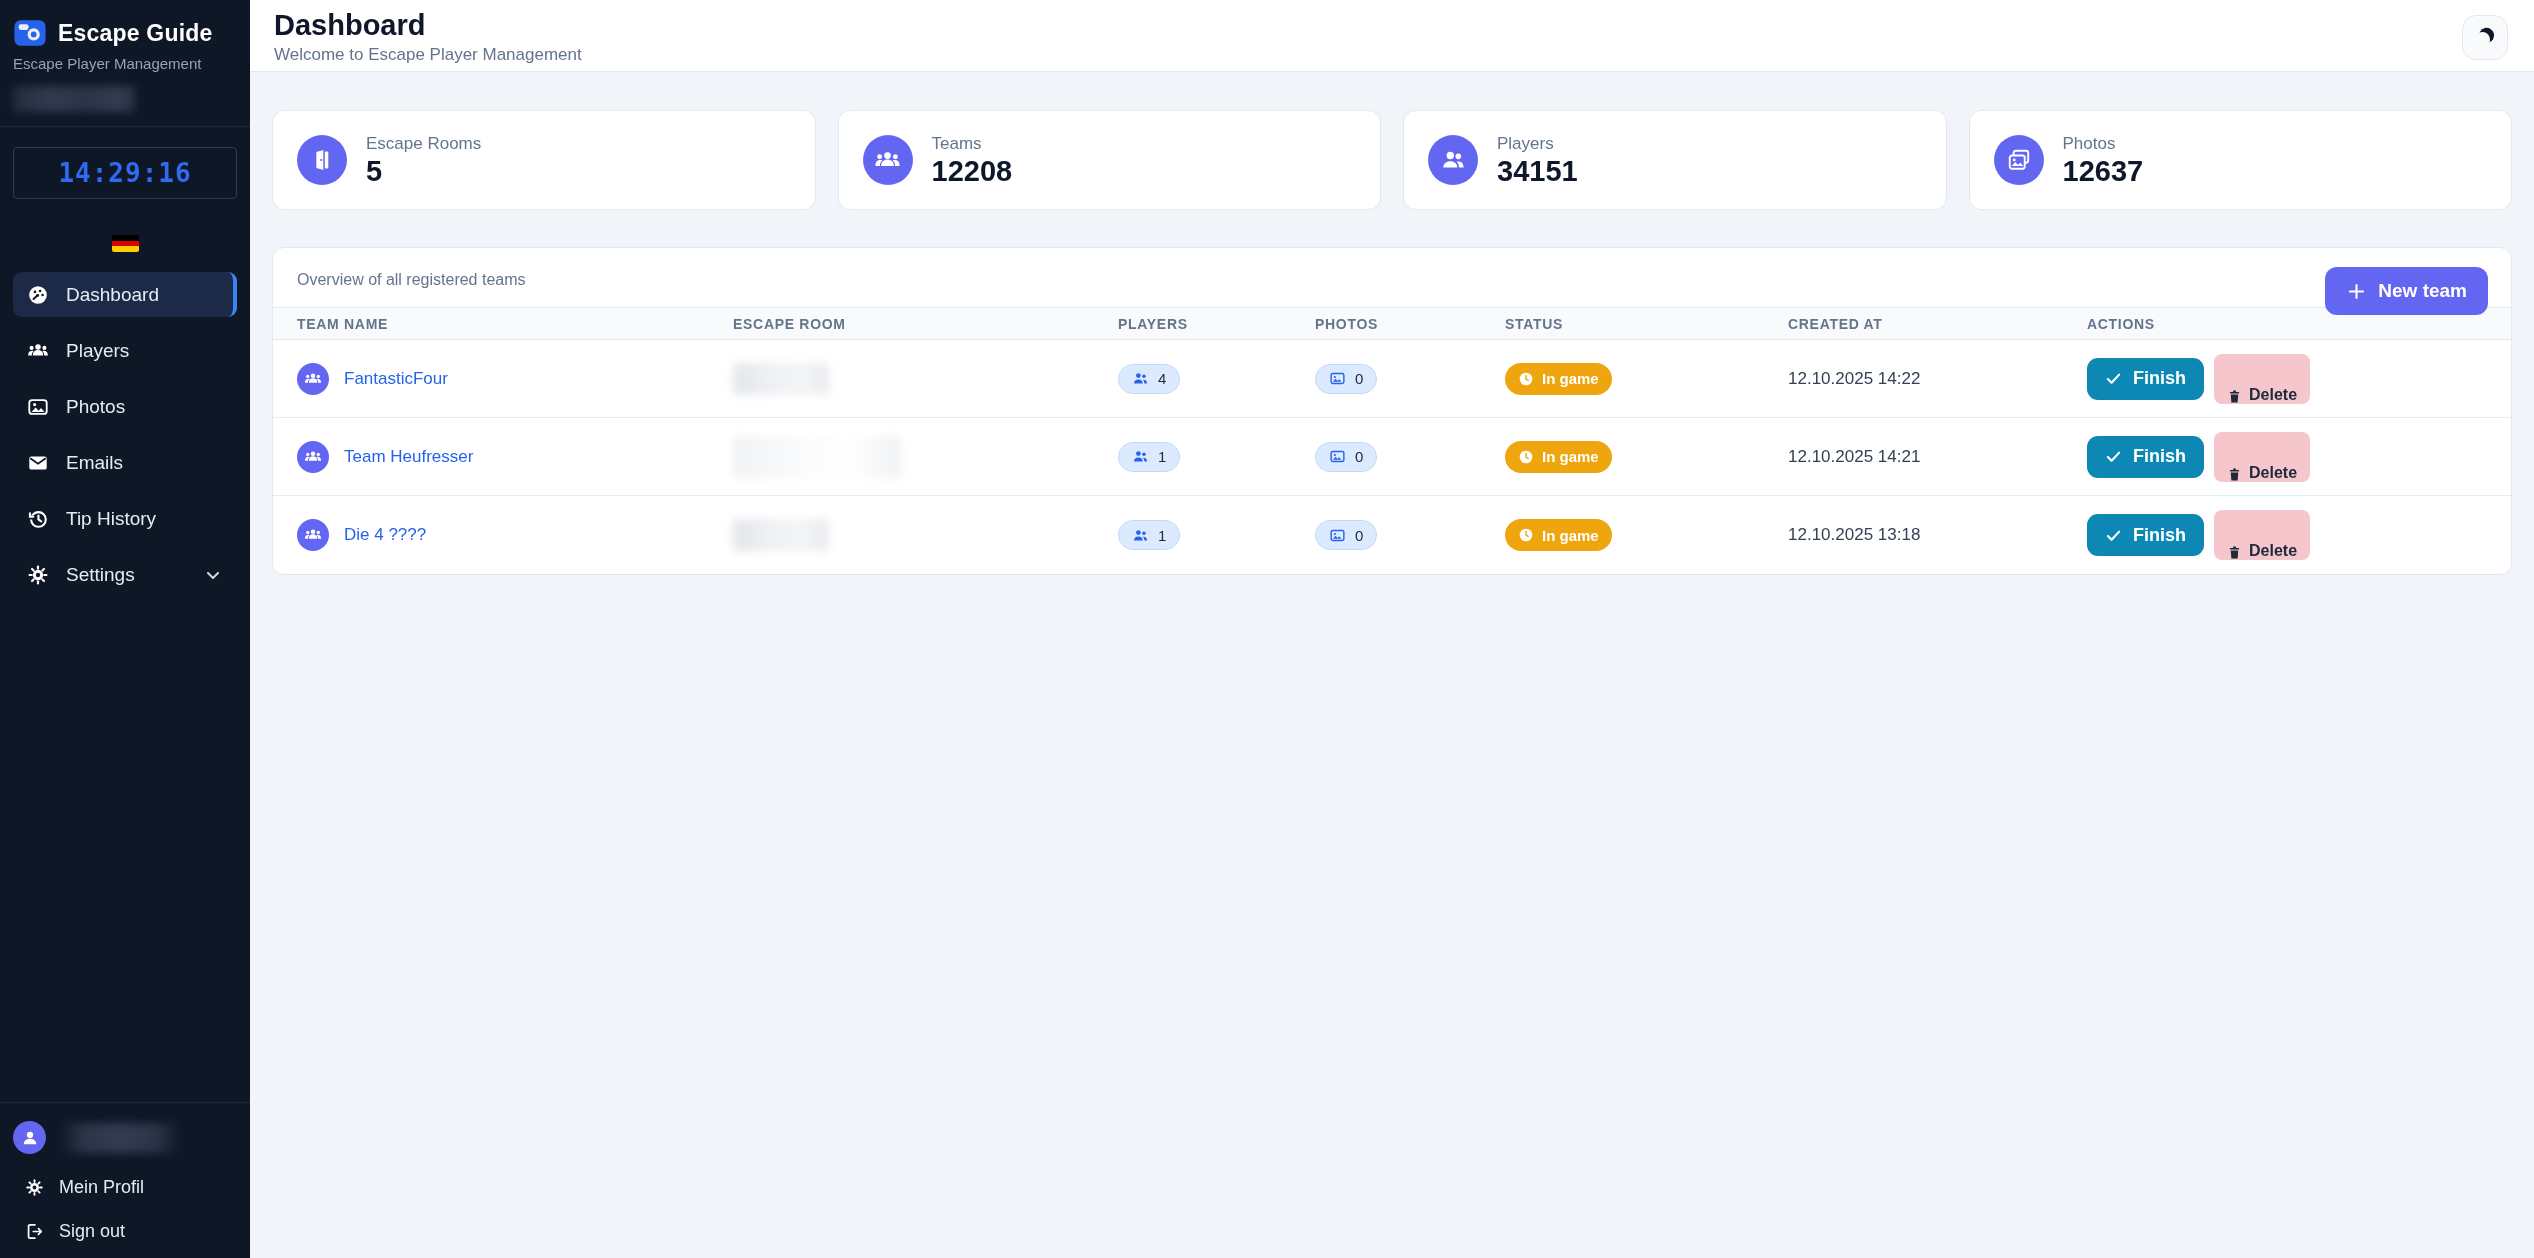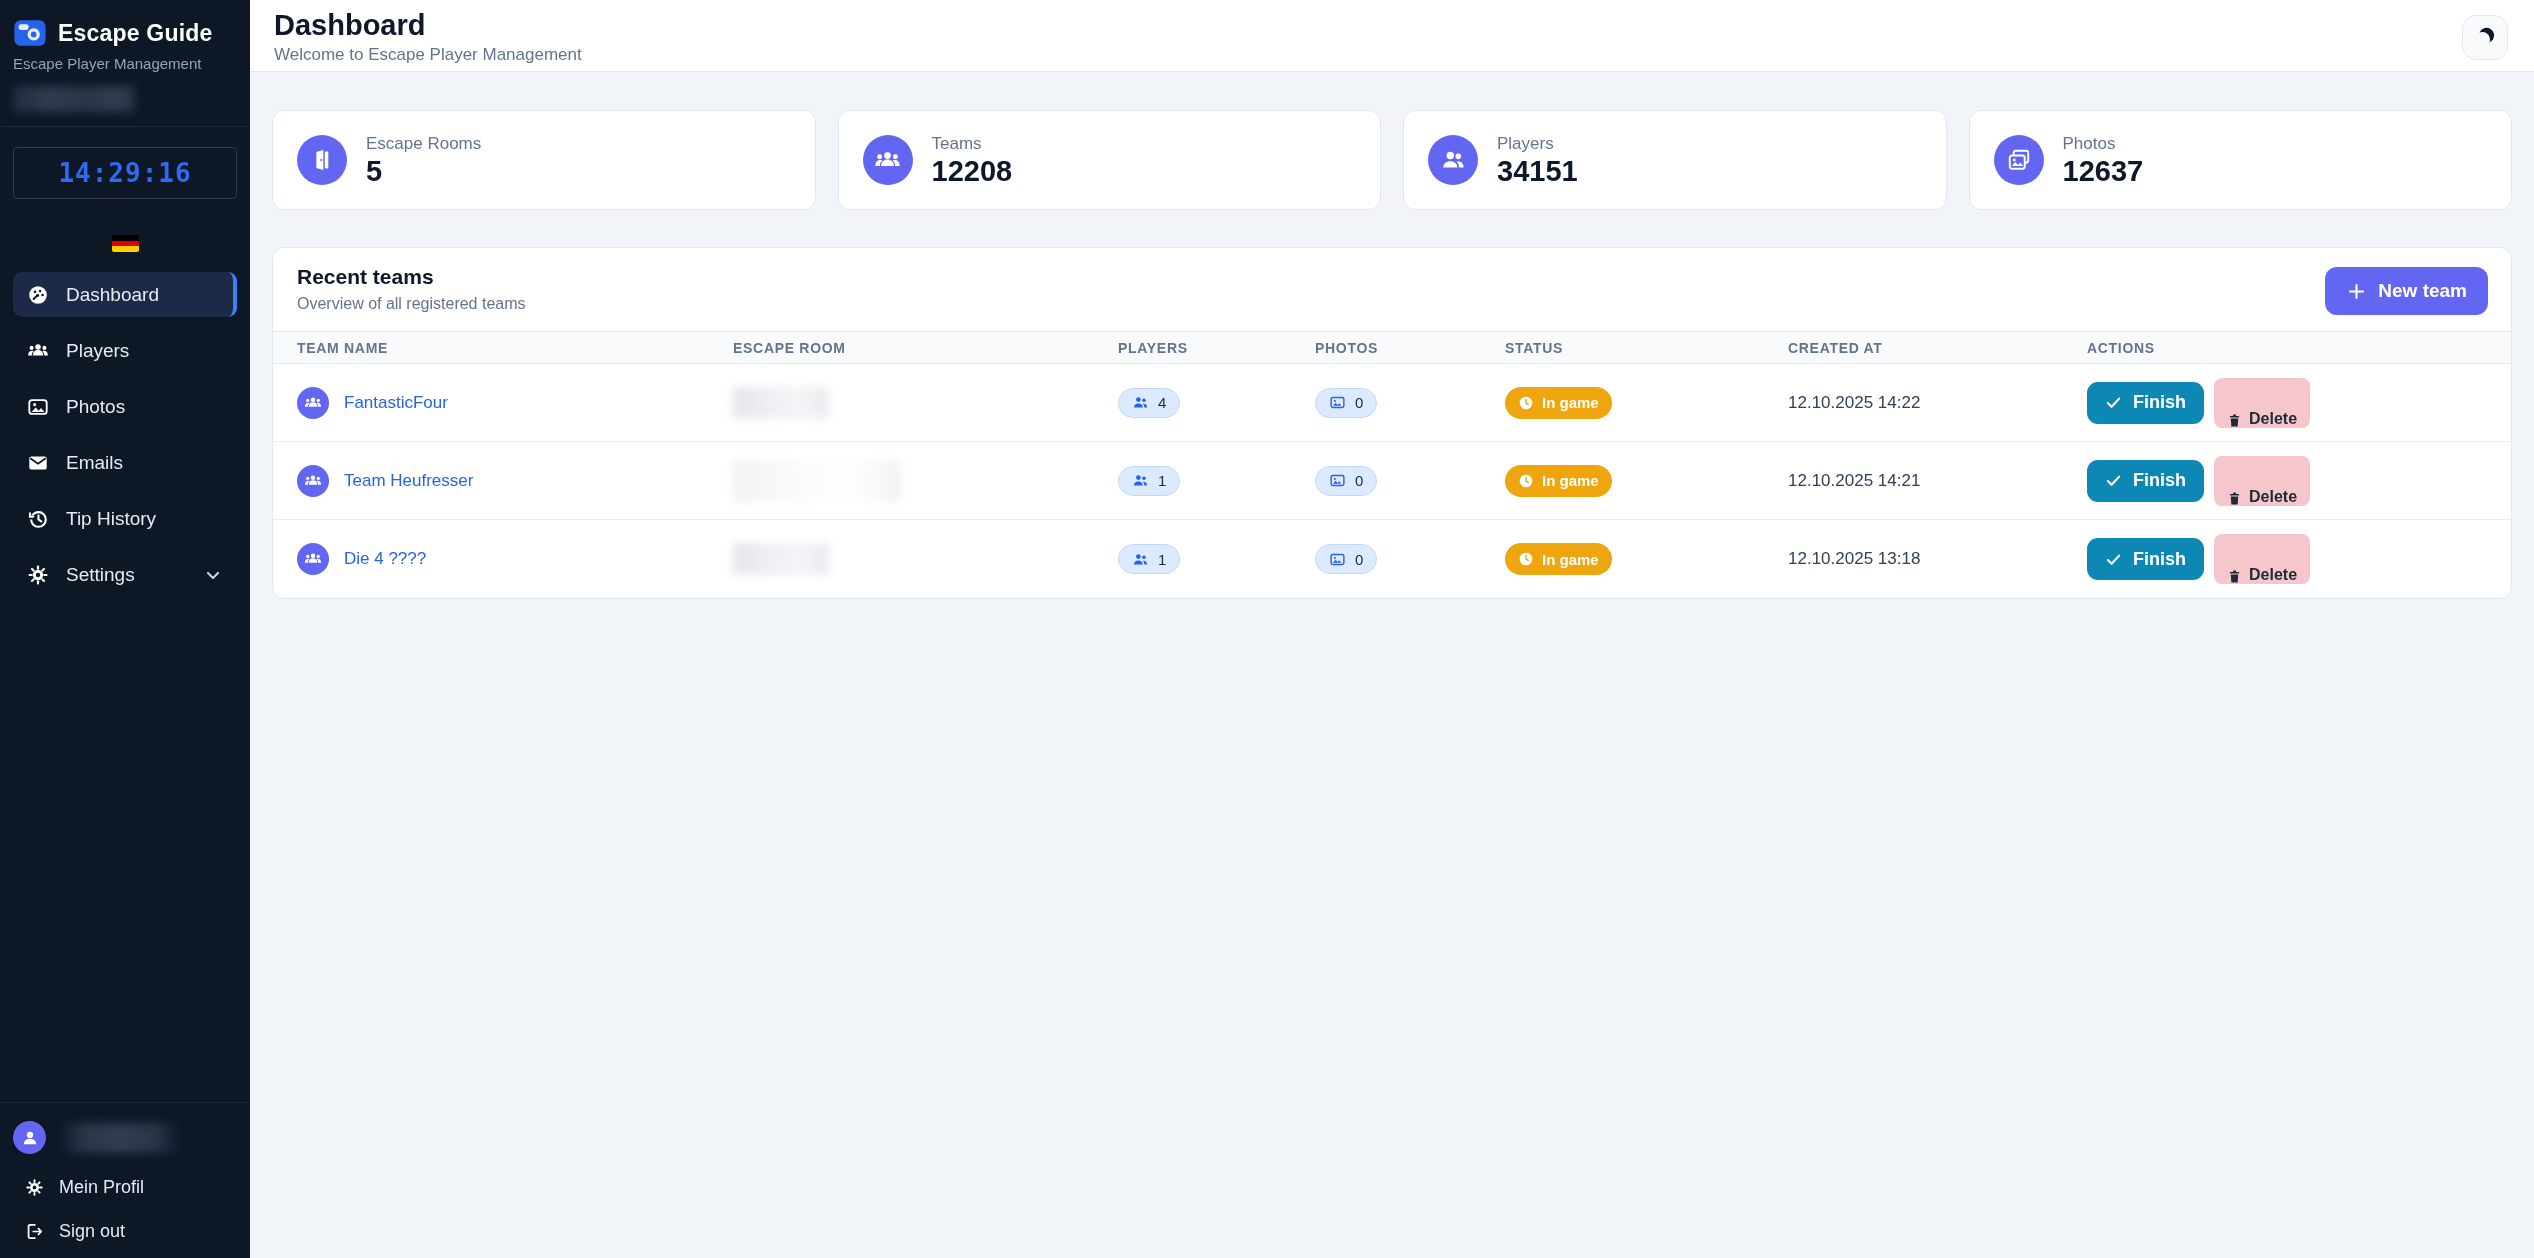--- a/index.html
+++ b/index.html
@@ -355,21 +355,20 @@
           </span>
           <div>
             <div class="stat-label">Photos</div>
             <div class="stat-value">12637</div>
           </div>
         </div>
       </div>
 
       <section class="teams-card">
         <div class="teams-head">
-          <div class="teams-title">Recent teams</div>
           <div class="teams-sub">Overview of all registered teams</div>
           <button class="new-team-btn">
             <span style="display:flex">
               <svg viewBox="0 0 24 24" width="21" height="21" fill="none" stroke="#fff" stroke-width="2.4" stroke-linecap="round">
                   <path d="M12 4.5v15M4.5 12h15"></path>
                 </svg>
             </span>
             <span>New team</span>
           </button>
         </div>

